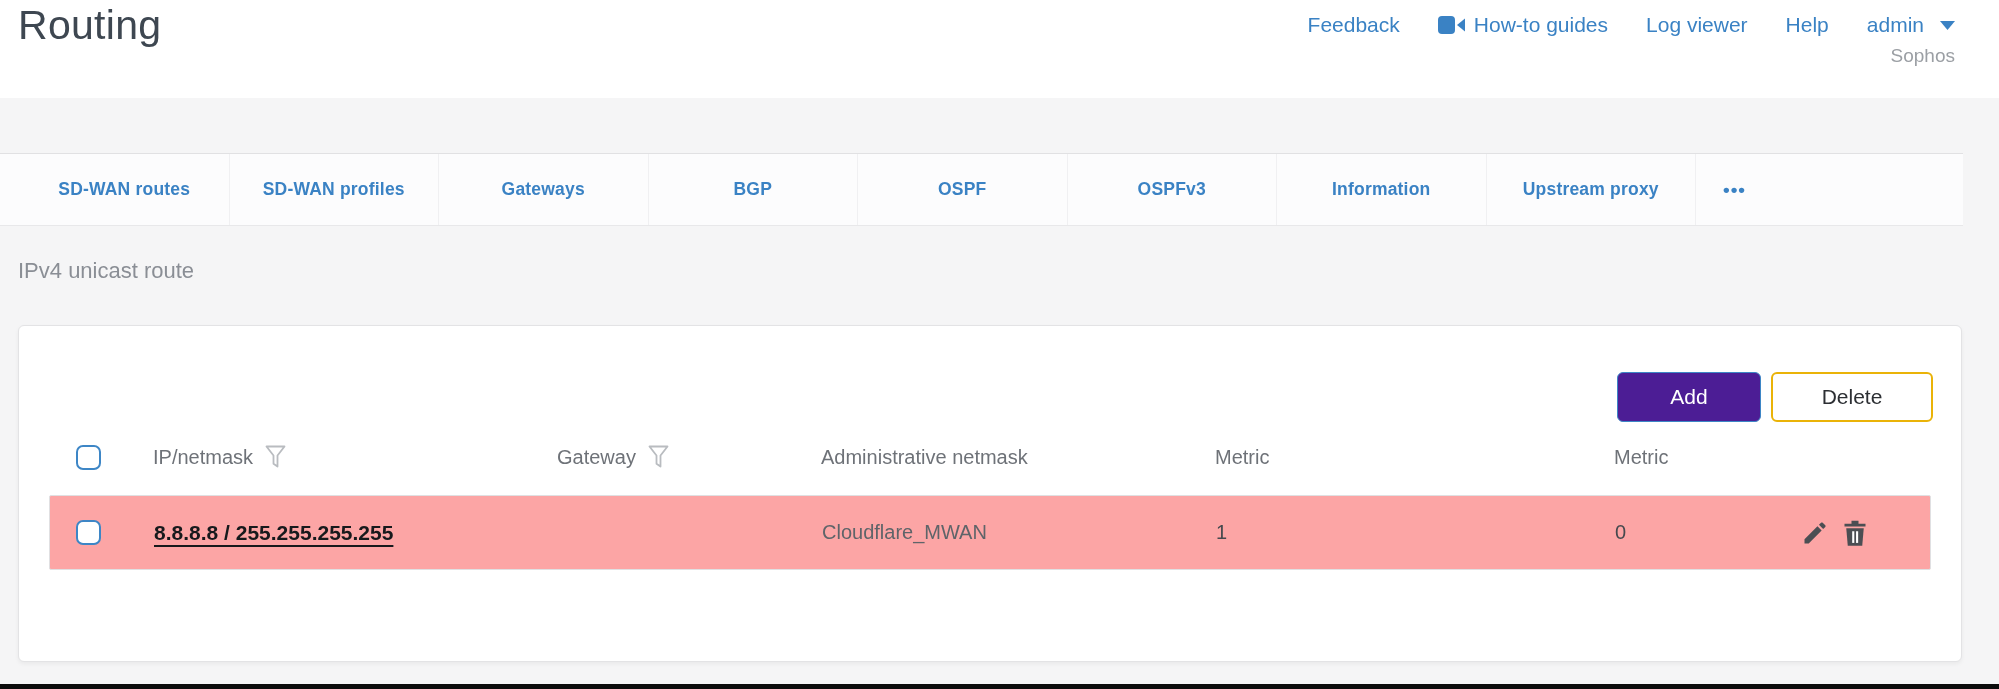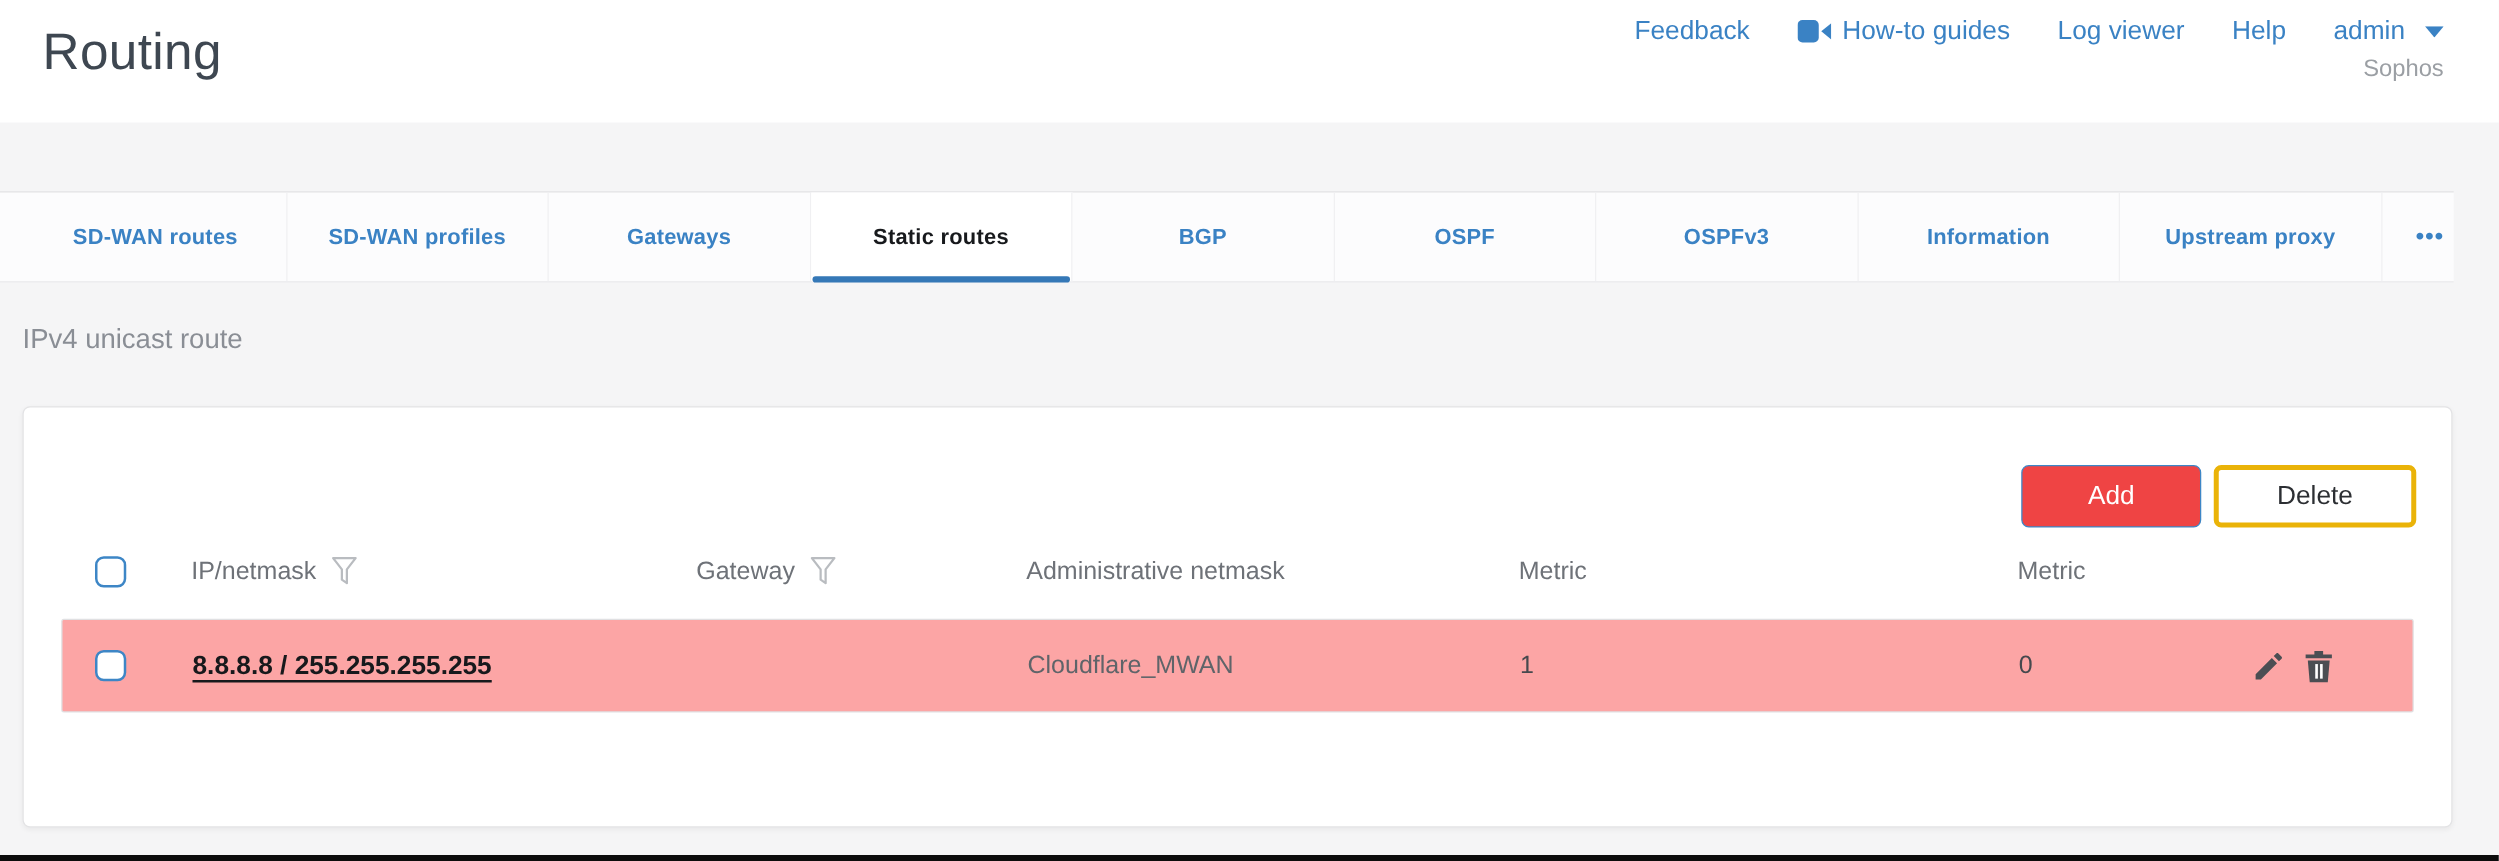--- a/index.html
+++ b/index.html
@@ -13,21 +13,21 @@
     color: #3f4852;
   }
   
   .header {
     position: absolute; top: 0; left: 0;
     width: 100%; height: 98px;
     background: #ffffff;
   }
   .page-title {
     position: absolute; left: 18px; top: 2px;
-    margin: 16px;
+    margin: 0;
     font-size: 41px; font-weight: 400;
     color: #3e4751; letter-spacing: 0.3px; text-align: center;
   }
   .header-links {
     position: absolute; top: 13px; right: 44px;
     display: flex; align-items: center; gap: 38px;
     font-size: 21px; font-weight: 400;
   }
   .hlink {
     color: #3a82c4; text-decoration: none; cursor: pointer;
@@ -81,25 +81,25 @@
     box-shadow: 0 2px 4px rgba(0,0,0,0.05);
   }
   .btn {
     position: absolute; top: 46px; height: 50px;
     border-radius: 6px; font-size: 21px;
     font-family: "Liberation Sans", sans-serif;
     cursor: pointer;
   }
   .btn-primary {
     left: 1598px; width: 144px;
-    background: #ef4444; color: #ffffff; border: 1px solid #3d86c6;
+    background: #4c1d95; color: #ffffff; border: 1px solid #3d86c6;
   }
   .btn-secondary {
     left: 1752px; width: 162px;
-    background: #ffffff; color: #2c2f33; border: 4px solid #eab308;
+    background: #ffffff; color: #2c2f33; border: 2px solid #eab308;
   }
   .grid {
     position: absolute; left: 30px; width: 1882px;
     display: grid;
     grid-template-columns: 104px 404px 264px 394px 399px 173px 1fr;
     align-items: center;
   }
   .thead { top: 110px; height: 42px; color: #6e7278; font-size: 20px; }
   .thead .cell { display: flex; align-items: center; gap: 12px; }
   .trow {
@@ -163,21 +163,20 @@
     </a>
   </div>
 
   <div class="brand">Sophos</div>
 </div>
 
 <div class="tabbar">
   <div class="tab">SD-WAN routes</div>
   <div class="tab">SD-WAN profiles</div>
   <div class="tab">Gateways</div>
-  <div class="tab active">Static routes</div>
   <div class="tab">BGP</div>
   <div class="tab">OSPF</div>
   <div class="tab">OSPFv3</div>
   <div class="tab">Information</div>
   <div class="tab">Upstream proxy</div>
   <div class="tab overflow">•••</div>
 </div>
 
 <h2 class="section-heading">IPv4 unicast route</h2>
 

